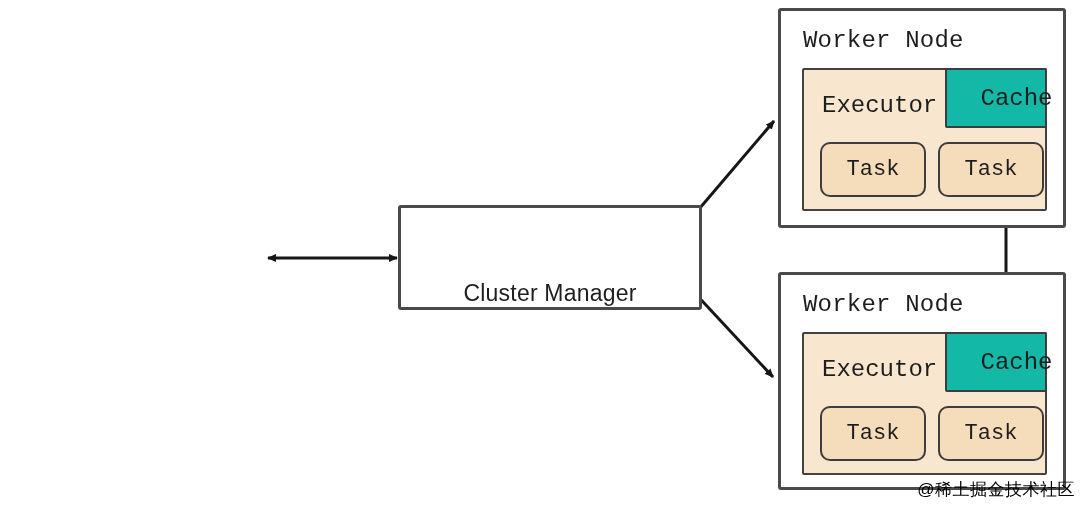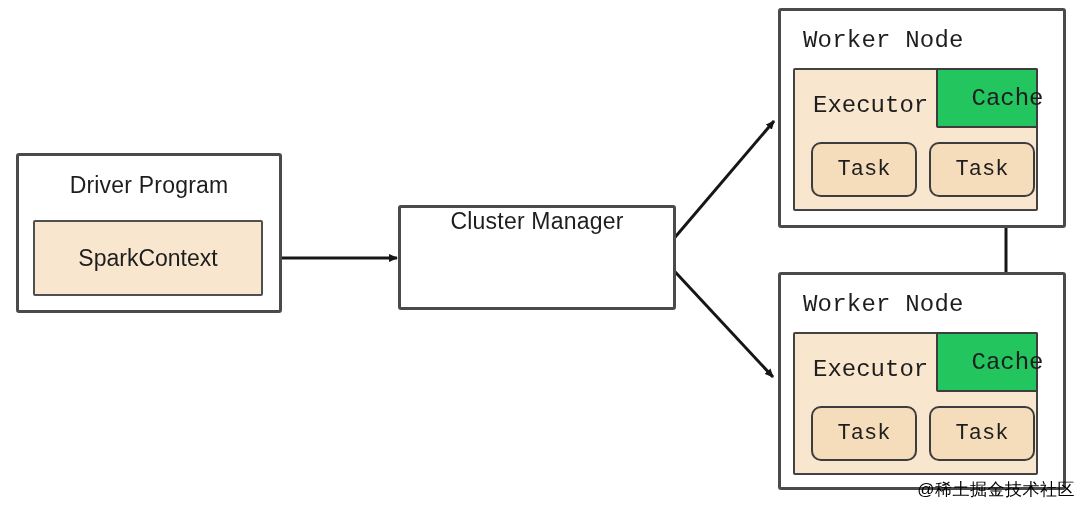--- a/index.html
+++ b/index.html
@@ -35,38 +35,38 @@
   #driver { left: 16px; top: 153px; width: 266px; height: 160px; }
   #driver .node-title { position: absolute; left: 0; right: 0; top: 16px; text-align: center; }
   #spark-context {
     position: absolute; left: 14px; top: 64px; width: 230px; height: 76px;
     background: #f9e6cf; border: 2px solid #4f4f4f; border-radius: 2px;
     display: flex; align-items: center; justify-content: center;
     font-size: 23px;
   }
   
   #cluster-manager {
-    left: 398px; top: 205px; width: 278px; height: 105px;
-    display: flex; align-items: flex-start; justify-content: center;
+    left: 398px; top: 205px; width: 304px; height: 105px;
+    display: flex; align-items: flex-end; justify-content: center;
   }
   
   .worker { width: 288px; font-family: Liberation Mono, monospace; }
   #worker-0 { left: 778px; top: 8px;   height: 220px; }
   #worker-1 { left: 778px; top: 272px; height: 218px; }
   .worker .node-title { position: absolute; left: 22px; top: 16px; font-size: 24px; }
   .executor {
-    position: absolute; left: 12px; top: 57px; width: 245px; height: 143px;
+    position: absolute; left: 21px; top: 57px; width: 245px; height: 143px;
     background: #f8e6cf; border: 2px solid #424242; border-radius: 2px;
   }
   .executor-label {
     position: absolute; left: 18px; top: 22px; font-size: 24px; white-space: nowrap;
   }
   .cache {
     position: absolute; right: -2px; top: -2px; width: 102px; height: 60px;
-    background: #22c55e; border: 2px solid #3d3d3d; border-radius: 2px;
+    background: #14b8a6; border: 2px solid #3d3d3d; border-radius: 2px;
     display: flex; align-items: center; justify-content: center;
     font-size: 24px;
     padding-left: 41px;
   }
   .task {
     position: absolute; top: 72px; width: 106px; height: 55px;
     background: #f5dcba; border: 2px solid #3d3d3d; border-radius: 10px;
     display: flex; align-items: center; justify-content: center;
     font-size: 22px;
   }
@@ -93,26 +93,20 @@
       <marker id="ah-start" markerWidth="9" markerHeight="8" refX="8" refY="4" orient="auto-start-reverse" markerUnits="userSpaceOnUse">
         <path d="M0,0 L9,4 L0,8 Z" fill="#161616"></path>
       </marker>
     </defs>
     <line x1="268" y1="258" x2="397" y2="258" stroke="#161616" stroke-width="3" marker-start="url(#ah-start)" marker-end="url(#ah-end)"></line>
     <line x1="665" y1="249" x2="774" y2="121" stroke="#161616" stroke-width="3" marker-start="url(#ah-start)" marker-end="url(#ah-end)"></line>
     <line x1="665" y1="261" x2="773" y2="377" stroke="#161616" stroke-width="3" marker-start="url(#ah-start)" marker-end="url(#ah-end)"></line>
     <line x1="1006" y1="214" x2="1006" y2="329" stroke="#161616" stroke-width="3" marker-start="url(#ah-start)" marker-end="url(#ah-end)"></line>
   </svg>
 
-  <div id="driver" class="node">
-    <div class="node-title">Driver Program</div>
-    <div id="spark-context">
-      <span>SparkContext</span>
-    </div>
-  </div>
 
   <div id="cluster-manager" class="node">
     <span class="node-title">Cluster Manager</span>
   </div>
 
   <div id="worker-0" class="node worker">
     <div class="node-title">Worker Node</div>
     <div class="executor">
       <span class="executor-label">Executor</span>
       <div class="cache">

